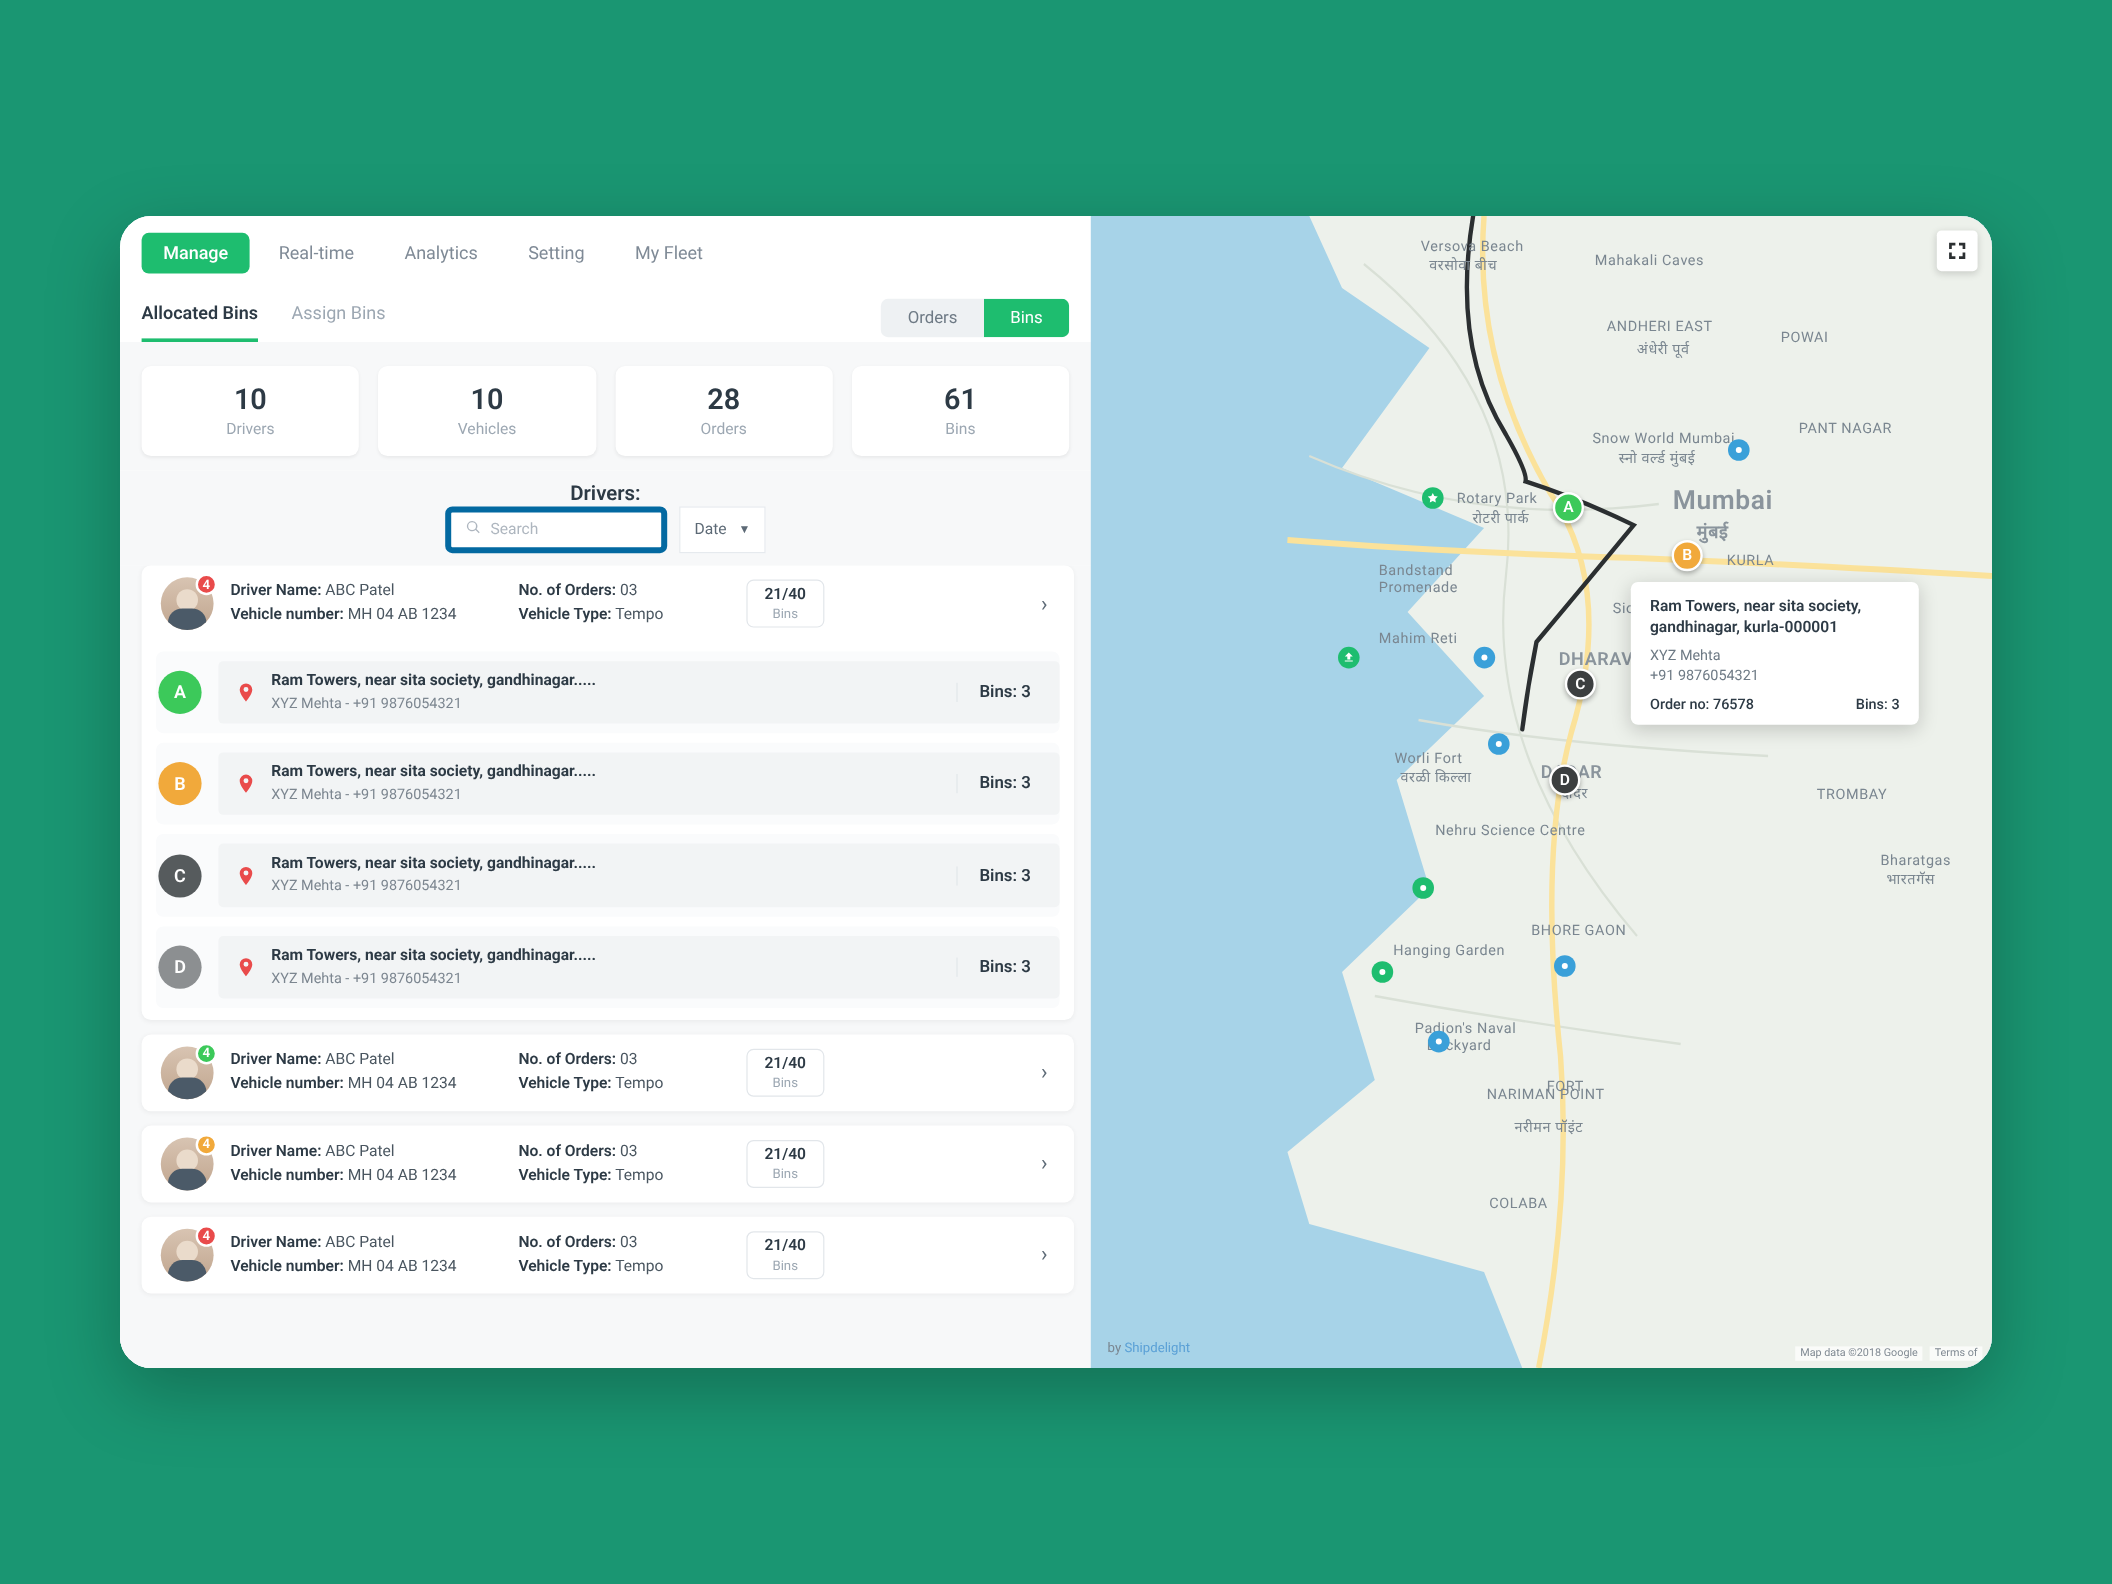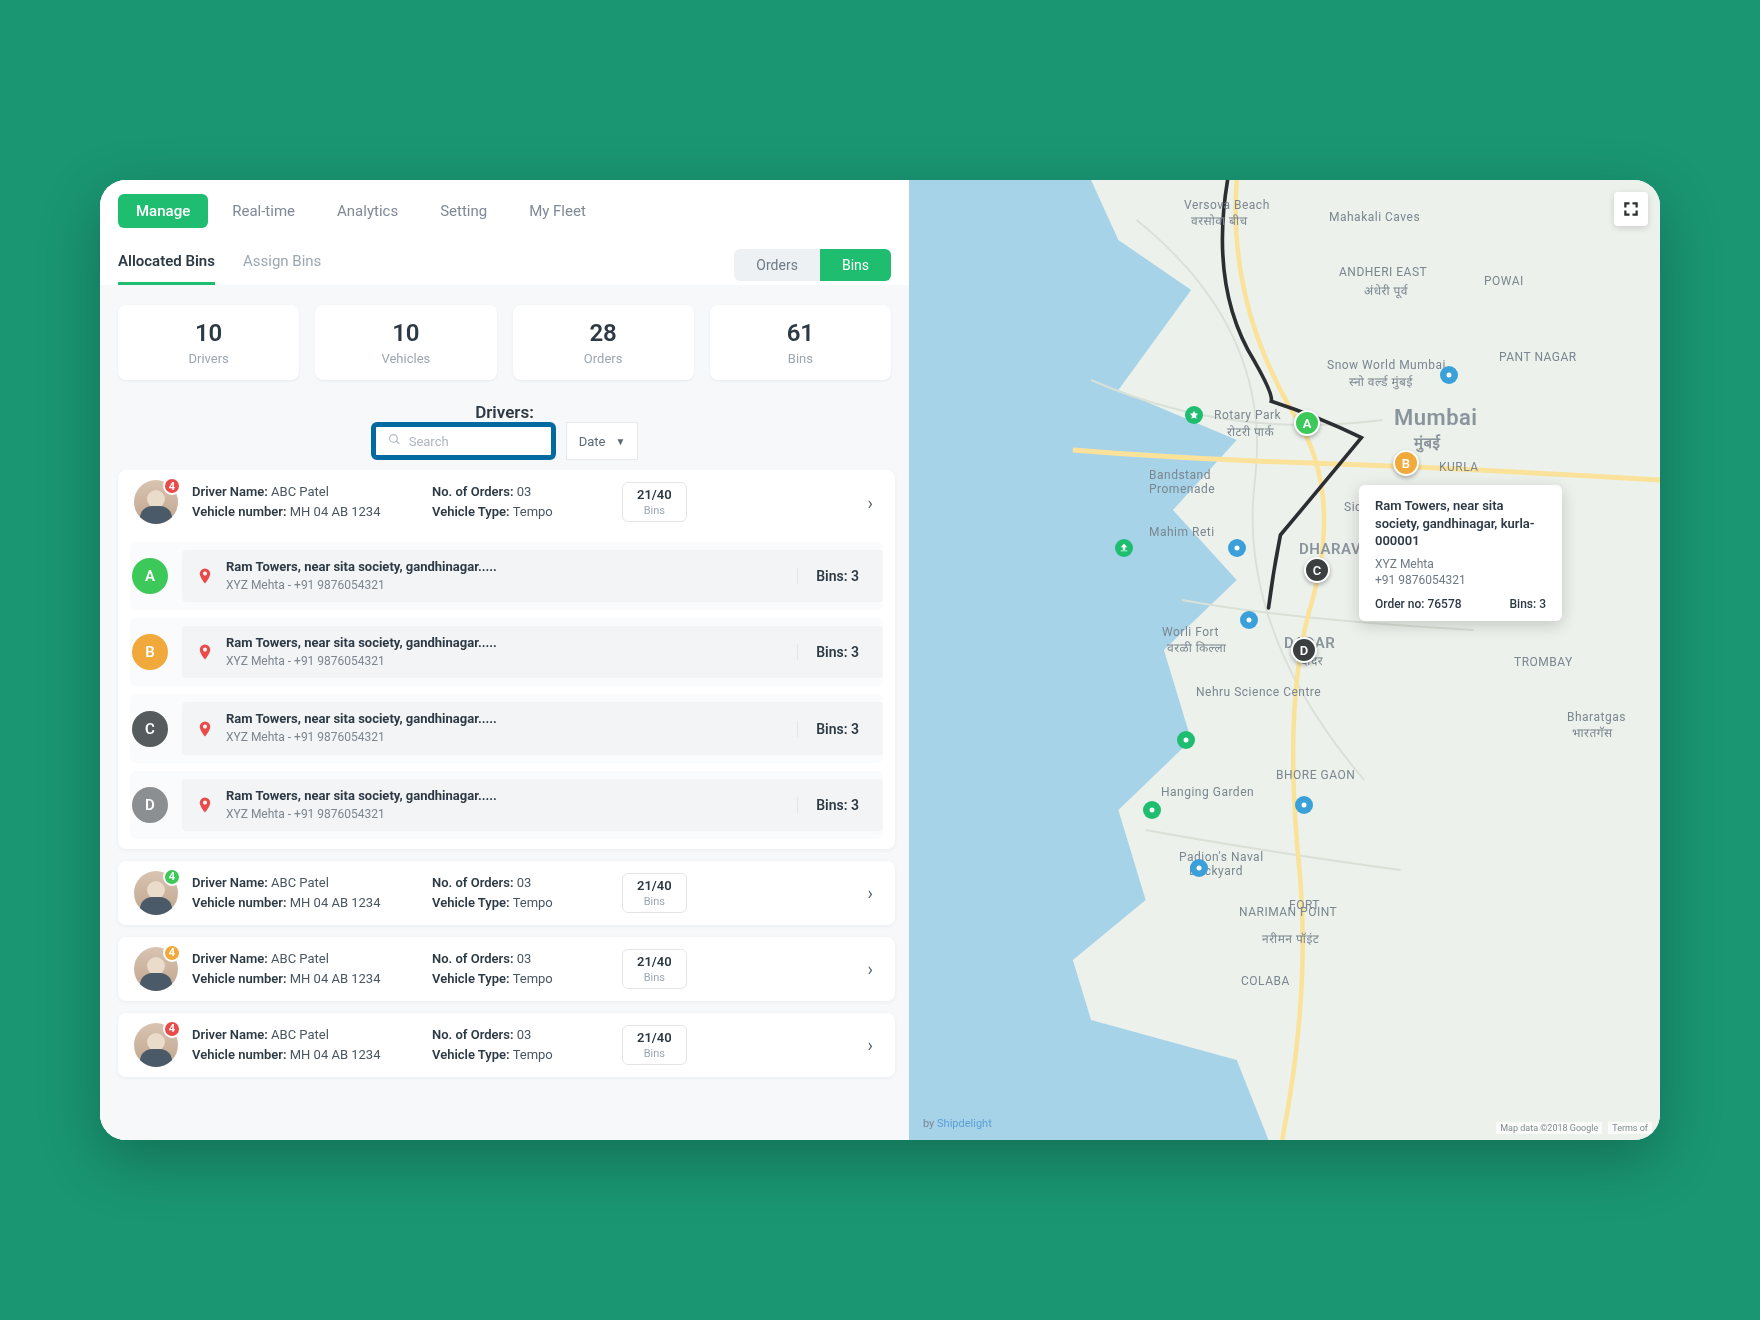--- a/index.html
+++ b/index.html
@@ -262,21 +262,21 @@
     display:flex; align-items:center; justify-content:center;
   }
   .map-poi.blue { background:#3aa0d9; }
   .map-poi svg { width:10px; height:10px; fill:#fff; }
   .tooltip {
     position:absolute;
     background:#fff;
     border-radius:6px;
     box-shadow:0 4px 16px rgba(0,0,0,.18);
     padding:12px 16px 10px 16px;
-    width:203px;
+    width:240px;
     font-size:13px;
   }
   .tooltip .tt-title { font-weight:600; color:#2d3a45; line-height:1.35; margin-bottom:6px; }
   .tooltip .tt-sub { font-size:12px; color:#6e7a85; line-height:1.4; margin-bottom:8px; }
   .tooltip .tt-row { display:flex; justify-content:space-between; font-size:12px; color:#2d3a45; font-weight:500;}
   .expand {
     position:absolute; top:12px; right:12px;
     width:34px; height:34px; background:#fff; border-radius:4px;
     display:flex; align-items:center; justify-content:center;
     box-shadow:0 2px 6px rgba(0,0,0,.15); cursor:pointer;
@@ -545,21 +545,21 @@
         <div class="map-label " style="left: 287px; top: 505px;">Nehru Science Centre</div>
         <div class="map-label " style="left: 240px; top: 288px;">Bandstand</div>
         <div class="map-label " style="left: 240px; top: 302px;">Promenade</div>
         <div class="map-label " style="left: 605px; top: 475px;">TROMBAY</div>
         <div class="map-label " style="left: 252px; top: 605px; text-align: center;">Hanging Garden</div>
         <div class="map-label " style="left: 270px; top: 670px;">Padion's Naval</div>
         <div class="map-label " style="left: 280px; top: 684px;">Dockyard</div>
         <div class="map-label " style="left: 380px; top: 718px;">FORT</div>
         <div class="map-label " style="left: 330px; top: 725px;">NARIMAN POINT</div>
         <div class="map-label " style="left: 353px; top: 750px;">नरीमन पॉइंट</div>
-        <div class="map-label " style="left: 332px; top: 794px;">COLABA</div>
+        <div class="map-label " style="left: 332px; top: 816px;">COLABA</div>
         <div class="map-label " style="left: 418px; top: 178px;">Snow World Mumbai</div>
         <div class="map-label " style="left: 440px; top: 193px;">स्नो वर्ल्ड मुंबई</div>
         <div class="map-label " style="left: 240px; top: 345px;">Mahim Reti</div>
         <div class="map-label " style="left: 253px; top: 445px;">Worli Fort</div>
         <div class="map-label " style="left: 258px; top: 459px;">वरळी किल्ला</div>
         <div class="map-label " style="left: 590px; top: 170px;">PANT NAGAR</div>
         <div class="map-label " style="left: 658px; top: 530px;">Bharatgas</div>
         <div class="map-label " style="left: 663px; top: 544px;">भारतगॅस</div>
         <div class="map-label " style="left: 367px; top: 588px;">BHORE GAON</div>
       </div>

